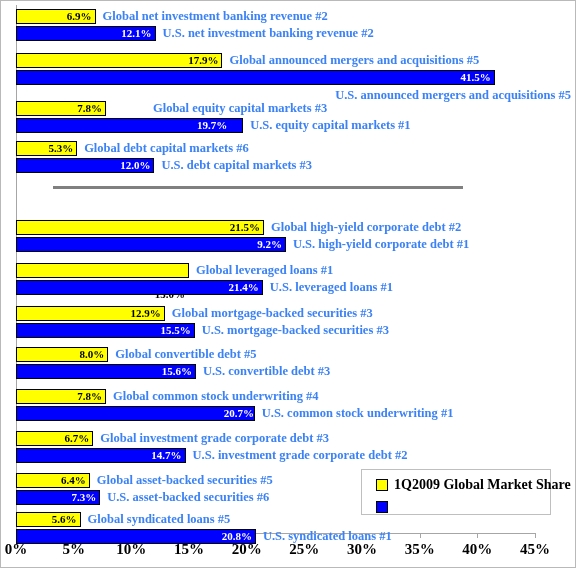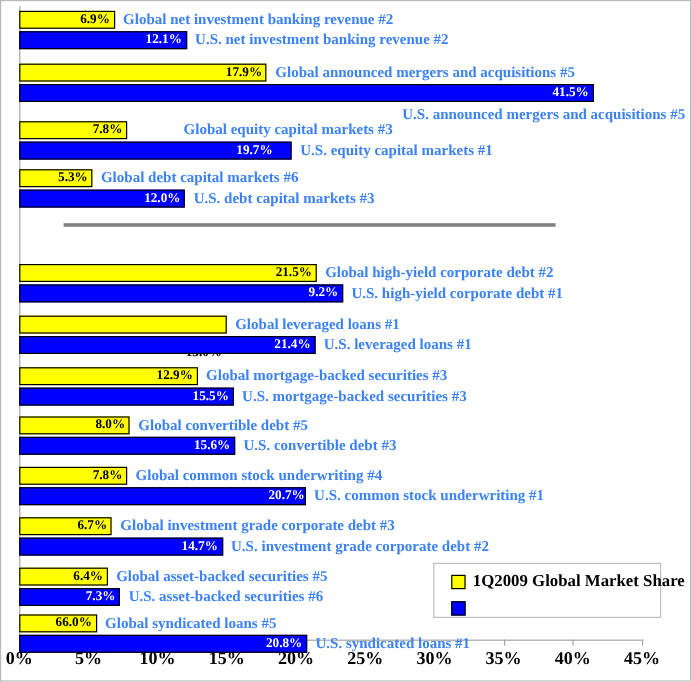--- a/index.html
+++ b/index.html
@@ -242,21 +242,21 @@
       <div class="bar-value global" style="left: 15px; width: 73.8133px; text-align: right; position: absolute; box-sizing: border-box; padding-right: 4px;">6.4%</div>
       <div class="bar-label" style="left: 95.8133px;">Global asset-backed securities #5</div>
     </div>
     <div class="barrow" style="top: 489px;">
       <div class="bar us" style="width: 84.1933px;"></div>
       <div class="bar-value us" style="left: 15px; width: 84.1933px; text-align: right; position: absolute; box-sizing: border-box; padding-right: 4px;">7.3%</div>
       <div class="bar-label" style="left: 106.193px;">U.S. asset-backed securities #6</div>
     </div>
     <div class="barrow" style="top: 511px;">
       <div class="bar global" style="width: 64.5867px;"></div>
-      <div class="bar-value global" style="left: 15px; width: 64.5867px; text-align: right; position: absolute; box-sizing: border-box; padding-right: 4px;">66.0%</div>
+      <div class="bar-value global" style="left: 15px; width: 64.5867px; text-align: right; position: absolute; box-sizing: border-box; padding-right: 4px;">5.6%</div>
       <div class="bar-label" style="left: 86.5867px;">Global syndicated loans #5</div>
     </div>
     <div class="barrow" style="top: 528px;">
       <div class="bar us" style="width: 239.893px;"></div>
       <div class="bar-value us" style="left: 15px; width: 239.893px; text-align: right; position: absolute; box-sizing: border-box; padding-right: 4px;">20.8%</div>
       <div class="bar-label" style="left: 261.893px;">U.S. syndicated loans #1</div>
     </div>
   </div>
 
 </body></html>

